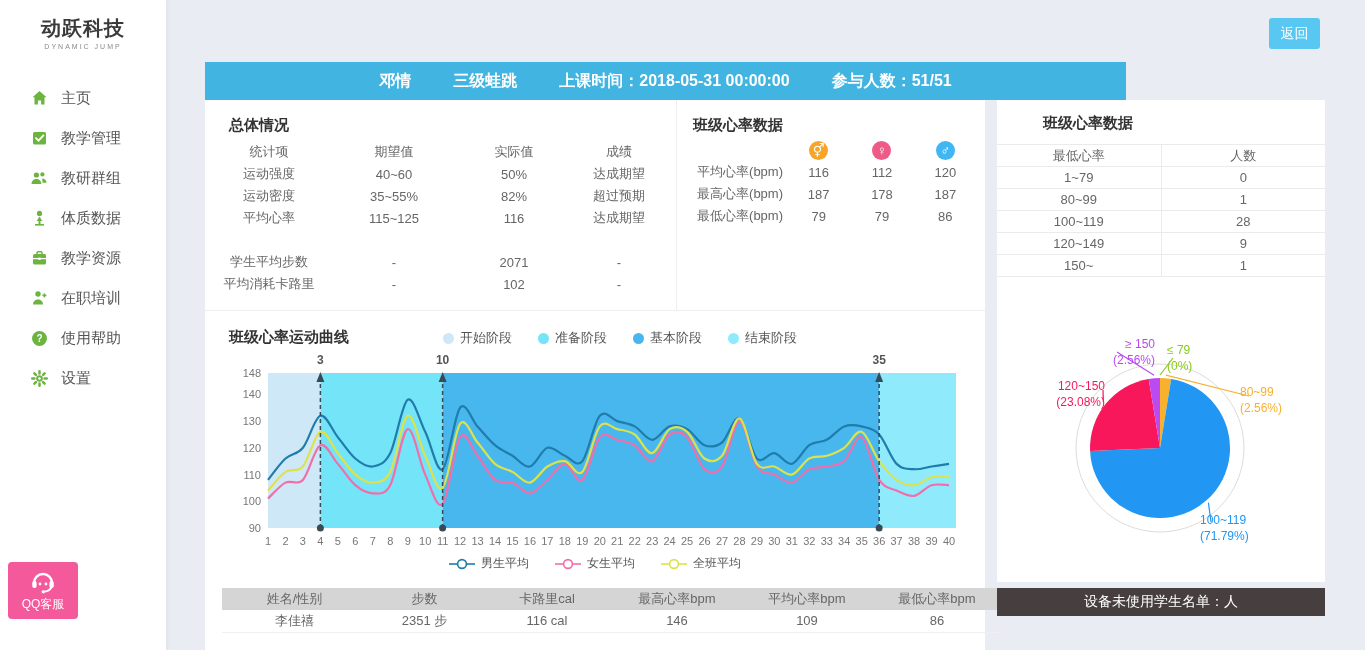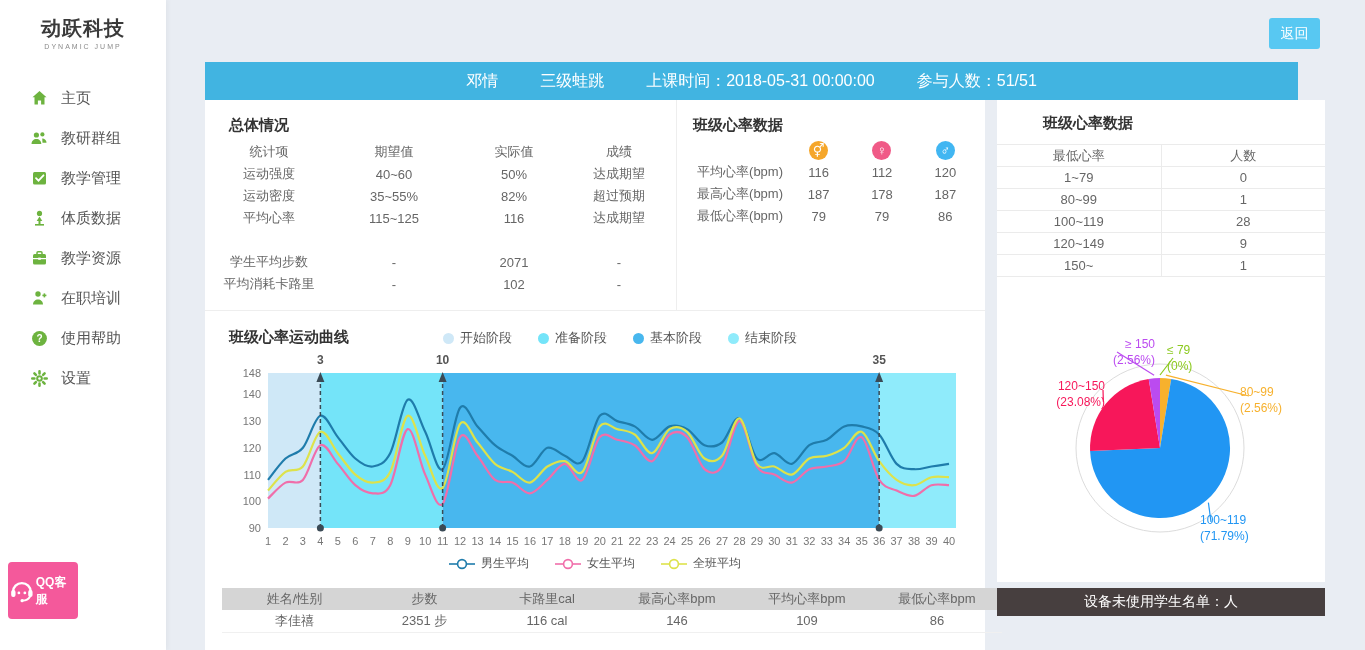--- a/index.html
+++ b/index.html
@@ -12,30 +12,30 @@
   .logo { text-align:center; padding-top:15px; }
   .logo-cn { font-size:20px; font-weight:bold; color:#3a3a3a; letter-spacing:1px; }
   .logo-en { font-size:7px; color:#8a8a8a; letter-spacing:2px; margin-top:1px; }
   .nav { margin-top:28px; }
   .side-item { display:flex; align-items:center; height:40px; padding-left:30px;
     font-size:15px; color:#555; cursor:pointer; }
   .side-icon { width:18px; height:18px; margin-right:13px; display:inline-flex;
     align-items:center; justify-content:center; }
   
   .qq-badge { position:absolute; left:8px; top:562px; width:70px; height:57px;
-    background:#f4599b; border-radius:4px; display:flex; flex-direction:row;
-    align-items:center; justify-content:center; color:#fff; cursor:pointer; z-index:3;font-weight:bold; }
+    background:#f4599b; border-radius:4px; display:flex; flex-direction:column;
+    align-items:center; justify-content:center; color:#fff; cursor:pointer; z-index:3; }
   .qq-badge span { font-size:12px; margin-top:1px; }
   
   .back-btn { position:absolute; left:1269px; top:18px; width:51px; height:31px;
     background:#58c8f2; color:#fff; font-size:14px; border:none; border-radius:3px;
     display:flex; align-items:center; justify-content:center; cursor:pointer; }
-  .session-bar { position:absolute; left:205px; top:62px; width:1093px; height:38px;
+  .session-bar { position:absolute; left:205px; top:62px; width:921px; height:38px;
     display:flex; align-items:center; justify-content:center; gap:42px;
-    color:#fff; font-size:16px; font-weight:normal; }
+    color:#fff; font-size:16px; font-weight:bold; }
   
   .panel-left { position:absolute; left:205px; top:100px; width:780px; height:550px;
     background:#fff; }
   .panel-right { position:absolute; left:997px; top:100px; width:328px; height:482px;
     background:#fff; }
   .sec-title { font-size:15px; font-weight:bold; color:#333; }
   
   .overall-sec { position:absolute; left:0; top:0; width:471px; height:210px; }
   .overall-sec .sec-title { padding:16px 0 0 24px; }
   table.plain { border-collapse:collapse; table-layout:fixed; }
@@ -99,37 +99,37 @@
       <div class="side-item">
         <span class="side-icon">
           <svg width="17" height="16" viewBox="0 0 16 16">
             <path d="M8 1 15 7.2H13V14.5H9.6V10.4H6.4V14.5H3V7.2H1Z" fill="#6db33f"></path>
           </svg>
         </span>
         <span>主页</span>
       </div>
       <div class="side-item">
         <span class="side-icon">
+          <svg width="17" height="16" viewBox="0 0 16 16">
+            <rect x="1.5" y="2" width="13" height="12.5" rx="1.5" fill="#6db33f"></rect>
+            <path d="M4.5 8.2 7 10.7 12 5.3" fill="none" stroke="#fff" stroke-width="1.8" stroke-linecap="round"></path>
+          </svg>
+        </span>
+        <span>教学管理</span>
+      </div>
+      <div class="side-item">
+        <span class="side-icon">
           <svg width="18" height="16" viewBox="0 0 18 16">
             <circle cx="6.4" cy="5" r="2.6" fill="#6db33f"></circle>
             <circle cx="12.4" cy="4.4" r="2.1" fill="#6db33f"></circle>
             <path d="M1.5 14c0-3 2.2-5 4.9-5s4.9 2 4.9 5z" fill="#6db33f"></path>
             <path d="M12.2 8.4c2.4 0 4.3 1.8 4.3 4.4h-4z" fill="#6db33f"></path>
           </svg>
         </span>
         <span>教研群组</span>
-      </div>
-      <div class="side-item">
-        <span class="side-icon">
-          <svg width="17" height="16" viewBox="0 0 16 16">
-            <rect x="1.5" y="2" width="13" height="12.5" rx="1.5" fill="#6db33f"></rect>
-            <path d="M4.5 8.2 7 10.7 12 5.3" fill="none" stroke="#fff" stroke-width="1.8" stroke-linecap="round"></path>
-          </svg>
-        </span>
-        <span>教学管理</span>
       </div>
       <div class="side-item">
         <span class="side-icon">
           <svg width="15" height="16" viewBox="0 0 14 16">
             <circle cx="7" cy="3.4" r="2.6" fill="#6db33f"></circle>
             <path d="M7 6.6 9.8 11H4.2Z" fill="#6db33f"></path>
             <rect x="6" y="10.5" width="2" height="4.5" fill="#6db33f"></rect>
             <rect x="2.5" y="14" width="9" height="1.6" fill="#6db33f"></rect>
           </svg>
         </span>

